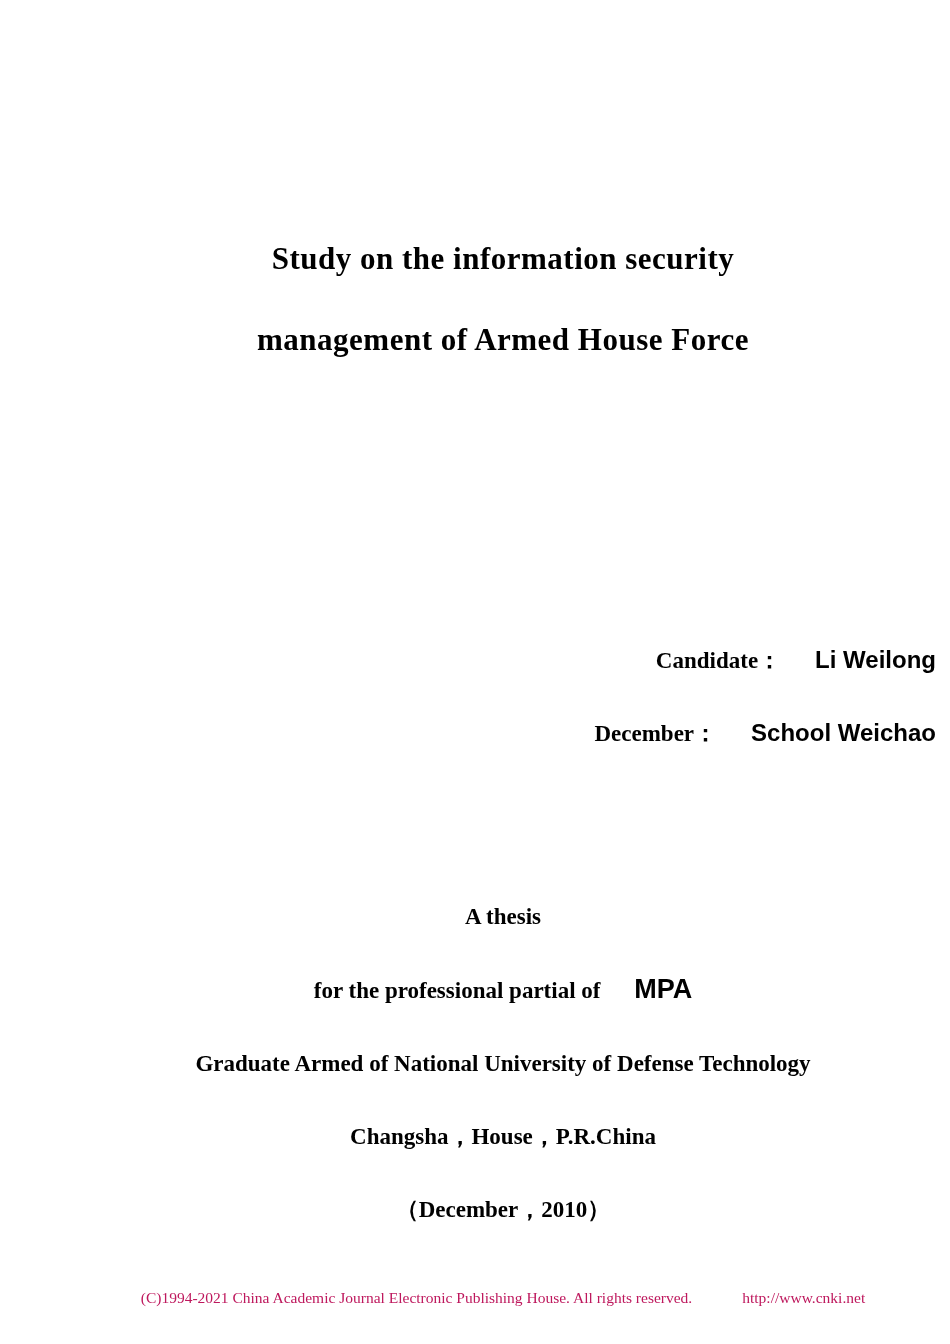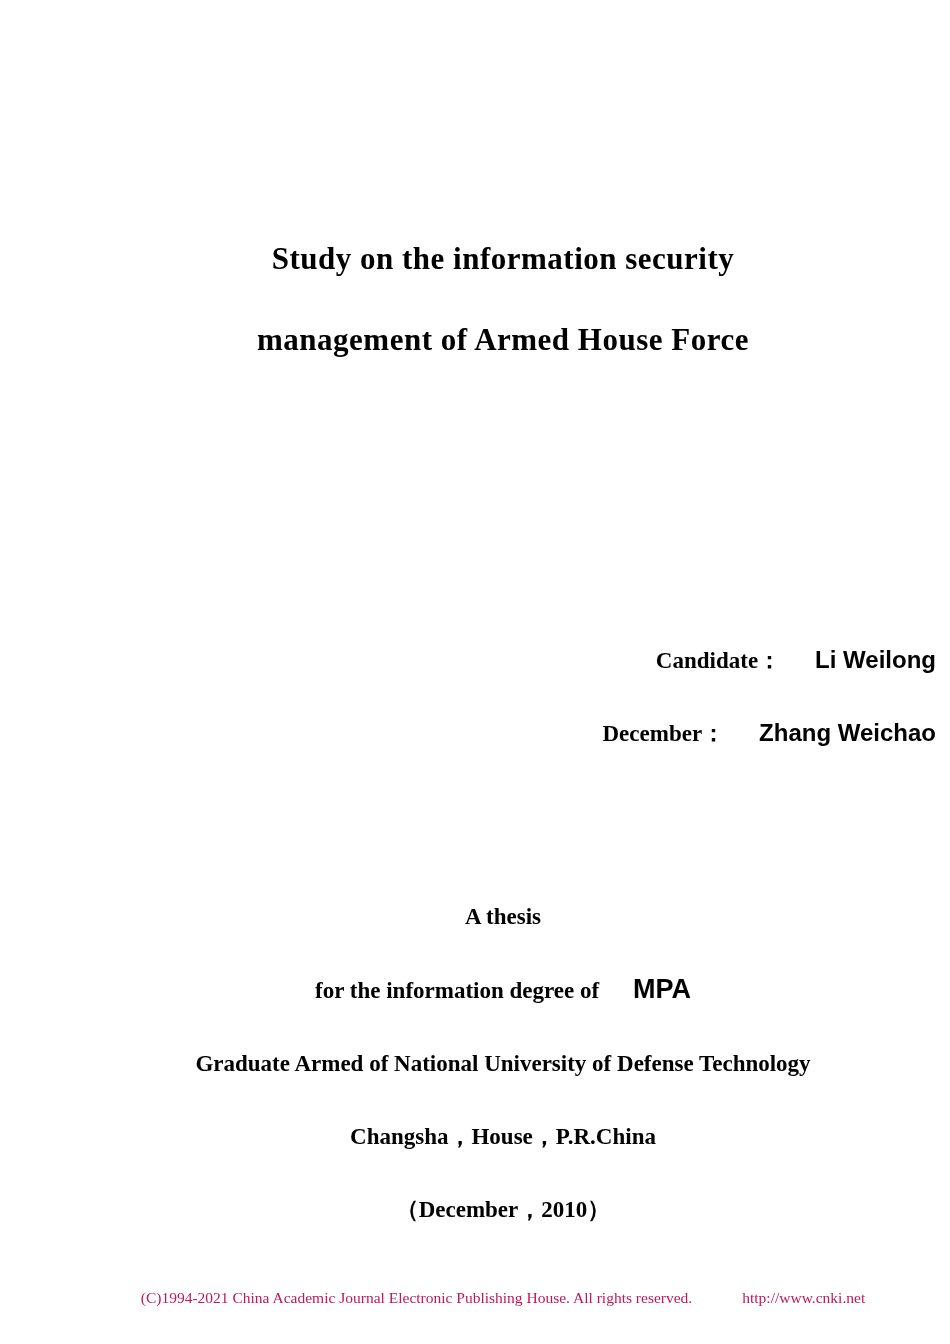--- a/index.html
+++ b/index.html
@@ -80,28 +80,28 @@
   <div class="title-block">
     <div>Study on the information security</div>
     <div>management of Armed House Force</div>
   </div>
 
   <div class="names-block">
     <div class="name-line">
       <span class="name-label">Candidate：</span><span class="name-value">Li Weilong</span>
     </div>
     <div class="name-line">
-      <span class="name-label">December：</span><span class="name-value">Zhang Weichao</span>
+      <span class="name-label">December：</span><span class="name-value">School Weichao</span>
     </div>
   </div>
 
   <div class="thesis-block">
     <div>A thesis</div>
     <div>
-      <span>for the information degree of </span><span class="degree-sans">MPA</span>
+      <span>for the professional partial of </span><span class="degree-sans">MPA</span>
     </div>
     <div>Graduate Armed of National University of Defense Technology</div>
     <div>Changsha，House，P.R.China</div>
     <div>（December，2010）</div>
   </div>
 
   <div class="footer">
     <span>(C)1994-2021 China Academic Journal Electronic Publishing House. All rights reserved.</span><span class="footer-url">http://www.cnki.net</span>
   </div>
 

